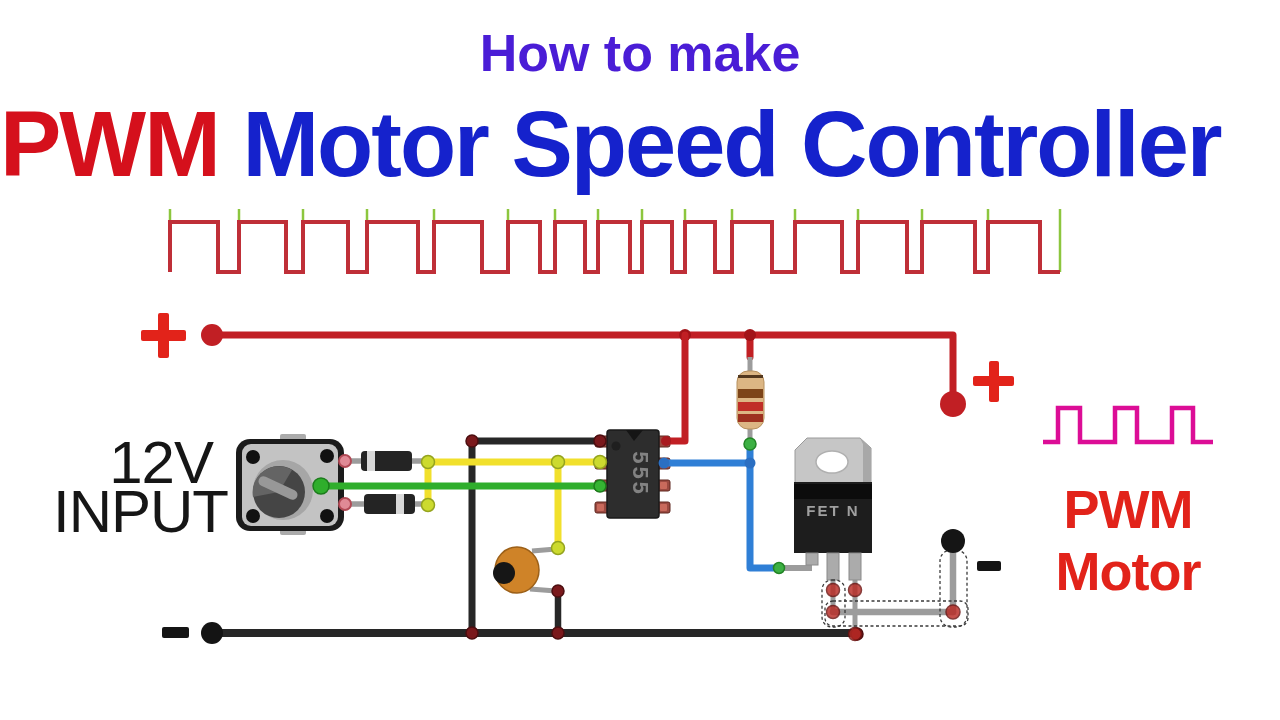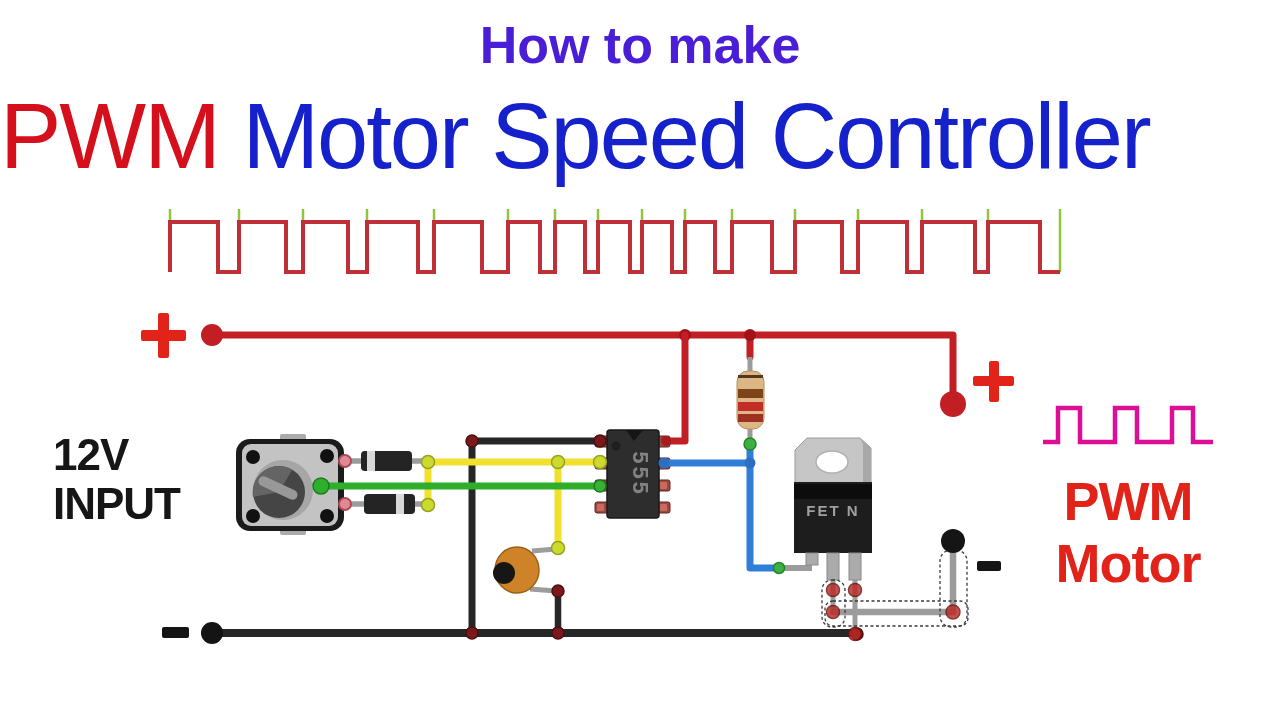--- a/index.html
+++ b/index.html
@@ -1,34 +1,34 @@
 <!DOCTYPE html>
 <html style="--c-kicker: #4a1dd6; --c-title_red: #d5101c; --c-title_blue: #1522cc; --c-label_red: #e2231a; --c-magenta: #dc0d96; --c-wave_red: #bf2f38; --c-tick_green: #8cc63e; --c-wire_red: #c11f24; --c-wire_black: #272727; --c-wire_yellow: #f1e02c; --c-wire_green: #2fae2c; --c-wire_blue: #2f7fd6; --c-lead_gray: #9c9c9c;"><head>
 <meta charset="utf-8">
 <title>PWM Motor Speed Controller</title>
 <style>
   html,body{margin:0;padding:0;background:#ffffff;}
   #stage{
     position:relative;width:1280px;height:720px;background:#ffffff;overflow:hidden;
     font-family:"Liberation Sans","DejaVu Sans",sans-serif;
   }
-  #stage .txt{position:absolute;white-space:nowrap;}
+  #stage .txt{position:absolute;white-space:nowrap;margin-top:8px;}
   #kicker{
     top:18px;left:0;width:1280px;text-align:center;
     font-size:52px;line-height:54px;font-weight:700;color:var(--c-kicker,#4a1dd6);
   }
   #main-title{
     top:88px;left:0;width:1051px;text-align:center;
-    font-size:92px;line-height:96px;font-weight:400;letter-spacing:-2px;
+    font-size:92px;line-height:96px;font-weight:700;letter-spacing:-2px;
   }
   #main-title .t-red{color:var(--c-title_red,#d5101c);}
   #main-title .t-blue{color:var(--c-title_blue,#1522cc);}
   #input-label{
-    top:430px;left:53px;width:160px;text-align:left;
-    font-size:44px;line-height:49px;font-weight:700;letter-spacing:-1px;color:#161616;
+    top:430px;left:53px;width:160px;text-align:right;
+    font-size:60px;line-height:49px;font-weight:400;letter-spacing:-1px;color:#161616;
   }
   #output-label{
     top:470px;left:1028px;width:200px;text-align:center;
     font-size:54px;line-height:62px;font-weight:700;letter-spacing:-1px;color:var(--c-label_red,#e2231a);
   }
   svg{position:absolute;top:0;left:0;}
 </style>
 </head>
 <body>
 

